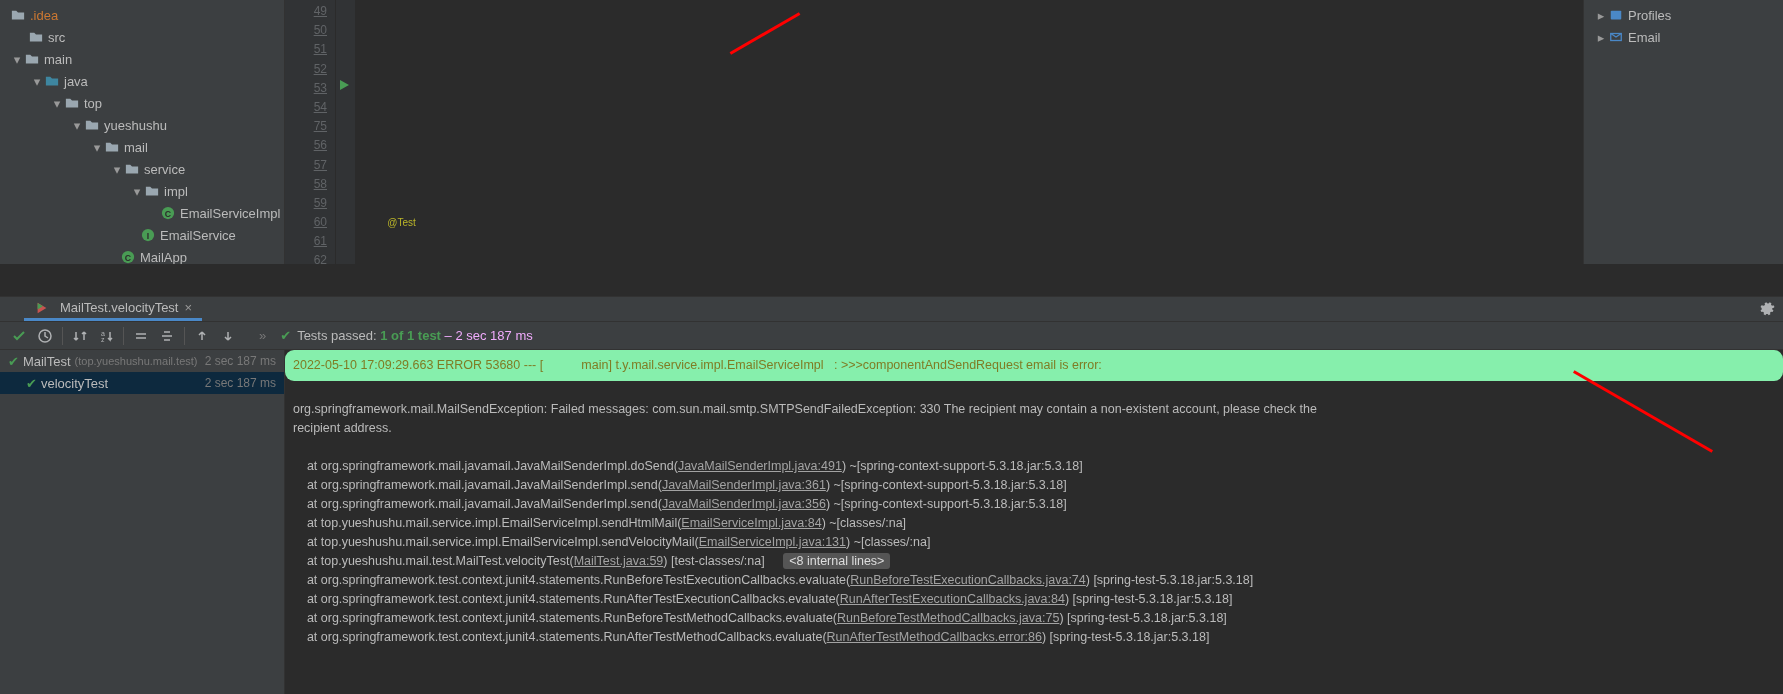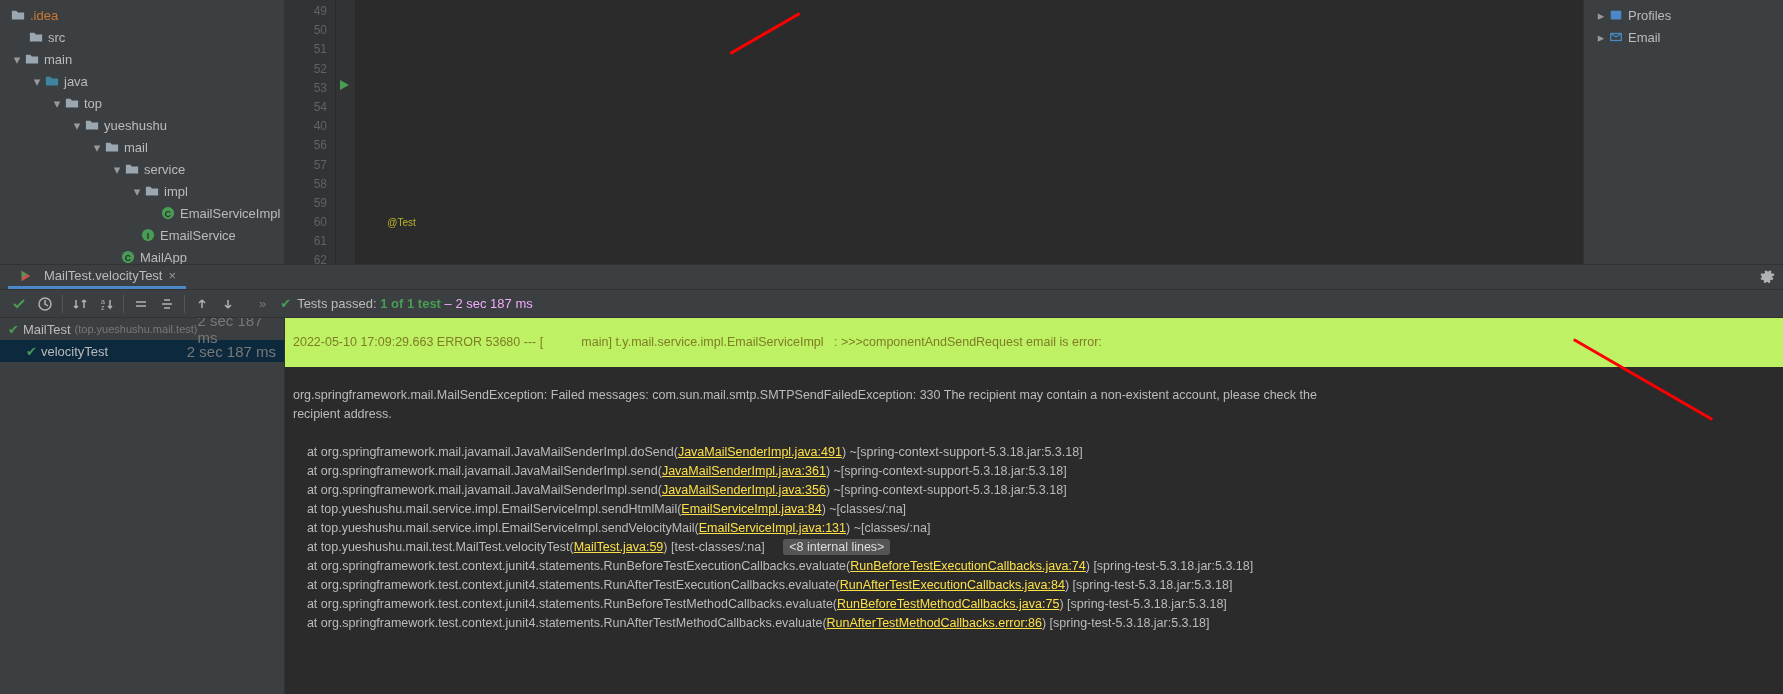--- a/index.html
+++ b/index.html
@@ -7,51 +7,51 @@
 .root{display:flex;flex-direction:column;height:100%;}
 .top{display:flex;height:264px;}
 .tree{width:285px;background:#3c3f41;border-right:1px solid #323232;overflow:hidden;padding-top:4px;}
 .trow{display:flex;align-items:center;height:22px;cursor:pointer;white-space:nowrap;}
 .chev{width:14px;height:14px;display:inline-flex;align-items:center;justify-content:center;color:#999;}
 .ico{width:16px;height:16px;display:inline-flex;align-items:center;justify-content:center;margin-right:4px;flex-shrink:0;}
 .ico svg{width:14px;height:14px;}
 .tlabel{color:#bbb;}
 .editor{flex:1;background:#2b2b2b;display:flex;overflow:hidden;position:relative;}
 .gutter{width:50px;background:#313335;text-align:right;padding-right:8px;color:#606366;font-family:"JetBrains Mono",Consolas,monospace;font-size:12px;line-height:19.2px;padding-top:2px;}
-.gline{height:19.2px;}
+.gline{height:19.2px;text-decoration:underline;}
 .marks{width:20px;background:#313335;border-left:1px solid #2b2b2b;position:relative;}
 .run-ico{position:absolute;left:2px;color:#499c54;}
 .code{flex:1;font-family:"JetBrains Mono",Consolas,monospace;font-size:10px;line-height:19.2px;padding-top:2px;padding-left:10px;white-space:pre;}
 .cline{height:19.2px;}
 .ann{color:#bbb529;}
 .arrow1{position:absolute;top:32px;left:440px;width:80px;height:3px;background:#ff0000;transform:rotate(-30deg);pointer-events:none;}
 .right{width:200px;background:#3c3f41;border-left:1px solid #323232;padding-top:4px;}
 .rrow{display:flex;align-items:center;height:22px;padding-left:10px;}
-.tabbar{height:26px;background:#3c3f41;border-top:1px solid #323232;border-bottom:1px solid #323232;display:flex;align-items:center;padding-left:8px;position:relative;}
+.tabbar{height:26px;background:#3c3f41;border-top:1px solid #323232;border-bottom:1px solid #323232;display:flex;align-items:center;padding-left:24px;position:relative;margin-top:32px;}
 .tab{display:flex;align-items:center;gap:6px;height:100%;padding:0 10px;border-bottom:3px solid #4a88c7;color:#bbb;}
 .tab-close{color:#999;cursor:pointer;}
 .gear{position:absolute;right:8px;color:#aaa;}
 .runbar{height:28px;background:#3c3f41;display:flex;align-items:center;border-bottom:1px solid #323232;}
 .rbicons{display:flex;align-items:center;gap:0;padding-left:6px;}
 .rbicon{width:26px;height:26px;display:flex;align-items:center;justify-content:center;color:#afb1b3;cursor:pointer;}
 .divv{width:1px;height:18px;background:#555;margin:0 4px;}
 .tstatus{display:flex;align-items:center;gap:6px;margin-left:14px;color:#bbb;}
 .pass{color:#499c54;}
 .bottom{flex:1;display:flex;background:#2b2b2b;overflow:hidden;position:relative;}
 .testtree{width:285px;background:#3c3f41;border-right:1px solid #323232;}
 .ttrow{display:flex;align-items:center;height:22px;padding-left:8px;justify-content:space-between;padding-right:8px;}
 .ttrow.sel{background:#0d293e;}
 .ttleft{display:flex;align-items:center;gap:4px;}
 .ttname{color:#bbb;}
 .ttpkg{color:#787878;font-size:11px;}
-.tttime{color:#787878;font-size:15px;}
+.tttime{color:#787878;font-size:12px;}
 .console{flex:1;font-family:"JetBrains Mono",Consolas,monospace;font-size:12.5px;line-height:19px;overflow:hidden;padding-top:0;position:relative;}
-.errline{background:#bef264;color:#7f7c24;padding:15px 8px;white-space:pre;}
+.errline{background:#86efac;color:#7f7c24;padding:6px 8px;white-space:pre;border-radius:9px;}
 .conline{padding:0 8px;white-space:pre;color:#bbbbbb;}
-.link{color:#fde047;text-decoration:underline;}
+.link{color:#a3a3a3;text-decoration:underline;}
 .chip{background:#555;color:#ddd;padding:1px 6px;border-radius:3px;margin-left:15px;}
 .arrow2{position:absolute;top:60px;right:60px;width:160px;height:3px;background:#ff0000;transform:rotate(30deg);pointer-events:none;}
 </style>
 </head>
 <body>
 
 <div class="root">
  <div class="top">
 
   <div class="tree">
@@ -164,21 +164,21 @@
   </div>
 
   <div class="editor">
    <div class="gutter">
     <div class="gline">49</div>
           <div class="gline">50</div>
           <div class="gline">51</div>
           <div class="gline">52</div>
           <div class="gline">53</div>
           <div class="gline">54</div>
-          <div class="gline">40</div>
+          <div class="gline">75</div>
           <div class="gline">56</div>
           <div class="gline">57</div>
           <div class="gline">58</div>
           <div class="gline">59</div>
           <div class="gline">60</div>
           <div class="gline">61</div>
           <div class="gline">62</div>
    </div>
    <div class="marks">
     <span class="run-ico" style="top:79px;"><svg width="12" height="12" viewBox="0 0 12 12">

